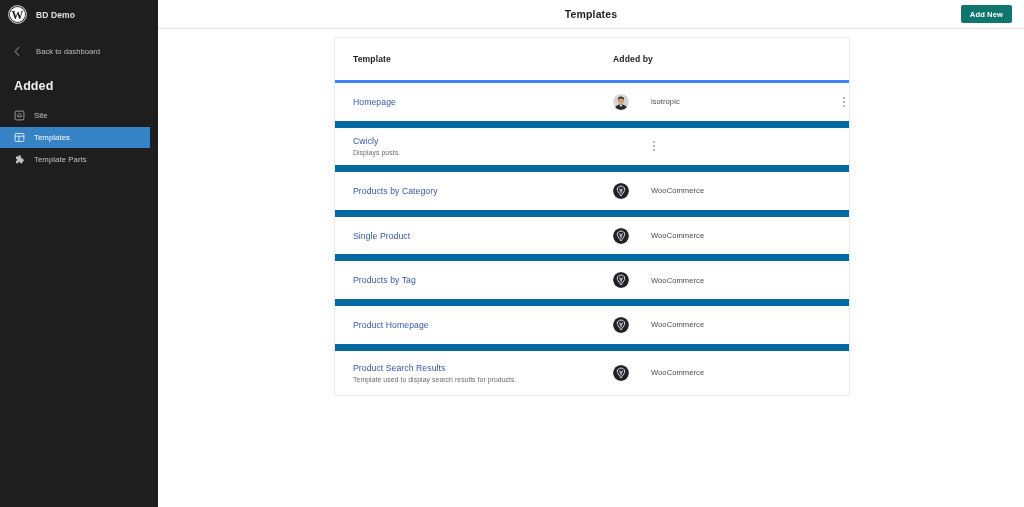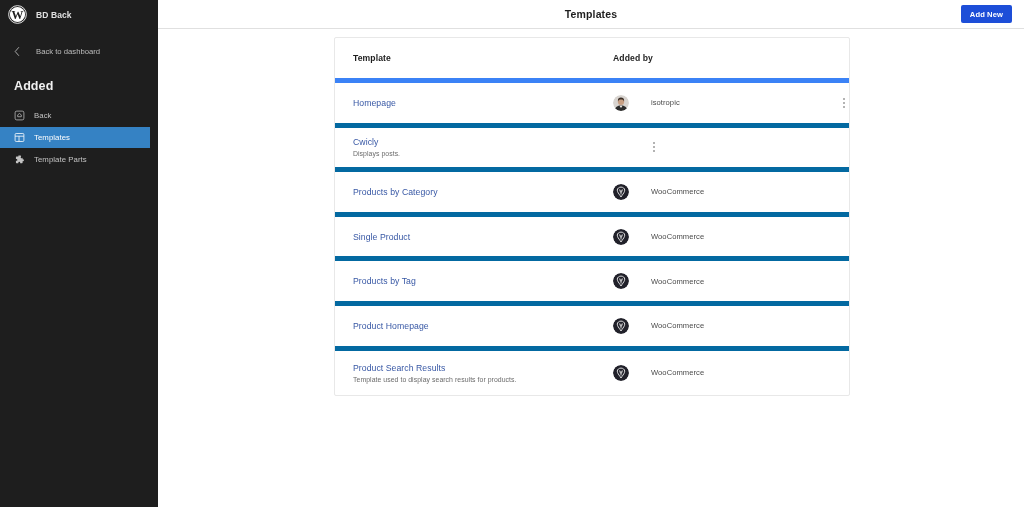--- a/index.html
+++ b/index.html
@@ -119,21 +119,21 @@
     font-weight: bold;
     color: #1e1e1e;
     letter-spacing: 0.15px;
   }
   .add-new-btn {
     position: absolute;
     right: 12px;
     top: 5px;
     height: 18px;
     padding: 0 9px;
-    background: #1d4ed8;
+    background: #0f766e;
     color: #ffffff;
     font-size: 7.6px;
     font-weight: bold;
     border: none;
     border-radius: 2px;
     display: flex;
     align-items: center;
     cursor: pointer;
     font-family: "Liberation Sans", sans-serif;
     letter-spacing: 0.1px;
@@ -146,37 +146,37 @@
     top: 37px;
     width: 516px;
     background: #ffffff;
     border: 1px solid #e8e8e8;
     border-radius: 2px;
   }
   .t-header {
     display: flex;
     align-items: center;
     height: 45px;
-    border-bottom: 5px solid #3b82f6;
+    border-bottom: 3px solid #3b82f6;
   }
   .th {
     font-size: 8.6px;
     font-weight: bold;
     color: #1e1e1e;
     letter-spacing: 0.1px;
   }
   .col-template { width: 278px; padding-left: 18px; flex: 0 0 278px; }
   .col-addedby  { width: 190px; flex: 0 0 190px; }
   .col-actions  { flex: 1 1 auto; position: relative; }
 
   .t-row {
     display: flex;
     align-items: center;
     min-height: 44.6px;
-    border-bottom: 5px solid #0369a1;
+    border-bottom: 7px solid #0369a1;
   }
   .t-row:last-child { border-bottom: none; }
 
   .tmpl-cell { padding-left: 18px; width: 278px; flex: 0 0 278px; }
   .tmpl-link {
     font-size: 8.7px;
     color: #3858a5;
     text-decoration: none;
     display: block;
     letter-spacing: 0.05px;
@@ -247,21 +247,21 @@
   <aside id="sidebar">
 
     <div class="site-header">
       <span>
         <svg class="wp-logo" viewBox="0 0 24 24">
           <circle cx="12" cy="12" r="11.2" fill="none" stroke="#ffffff" stroke-width="1.1"></circle>
           <circle cx="12" cy="12" r="9.6" fill="#ffffff"></circle>
           <text x="12" y="17.4" font-family="Liberation Serif, serif" font-size="15" font-weight="bold" fill="#1e1e1e" text-anchor="middle">W</text>
         </svg>
       </span>
-      <span class="site-title">BD Back</span>
+      <span class="site-title">BD Demo</span>
     </div>
 
     <div class="back-link">
       <span>
         <svg class="back-chevron" viewBox="0 0 6 10">
           <path d="M4.8 0.6 L1 5 L4.8 9.4" fill="none" stroke="#bdbdbd" stroke-width="0.95" stroke-linecap="round" stroke-linejoin="round"></path>
         </svg>
       </span>
       <span class="back-label">Back to dashboard</span>
     </div>
@@ -270,21 +270,21 @@
 
     <nav class="nav-list">
 
       <div class="nav-item">
         <span>
           <svg class="nav-icon" viewBox="0 0 16 16">
             <rect x="1.6" y="1.6" width="12.8" height="12.8" rx="2.4" fill="none" stroke="#c3c3c3" stroke-width="1.1"></rect>
             <path d="M5.4 9.8 V7.1 L8 5.1 L10.6 7.1 V9.8 Z" fill="none" stroke="#c3c3c3" stroke-width="1.05" stroke-linejoin="round"></path>
           </svg>
         </span>
-        <span class="nav-label">Back</span>
+        <span class="nav-label">Site</span>
       </div>
 
       <div class="nav-item active">
         <span>
           <svg class="nav-icon" viewBox="0 0 16 16">
             <rect x="1.6" y="2.2" width="12.8" height="11.6" rx="1.5" fill="none" stroke="#ffffff" stroke-width="1.15"></rect>
             <line x1="1.6" y1="6.1" x2="14.4" y2="6.1" stroke="#ffffff" stroke-width="1.15"></line>
             <line x1="7.3" y1="6.1" x2="7.3" y2="13.8" stroke="#ffffff" stroke-width="1.15"></line>
           </svg>
         </span>

